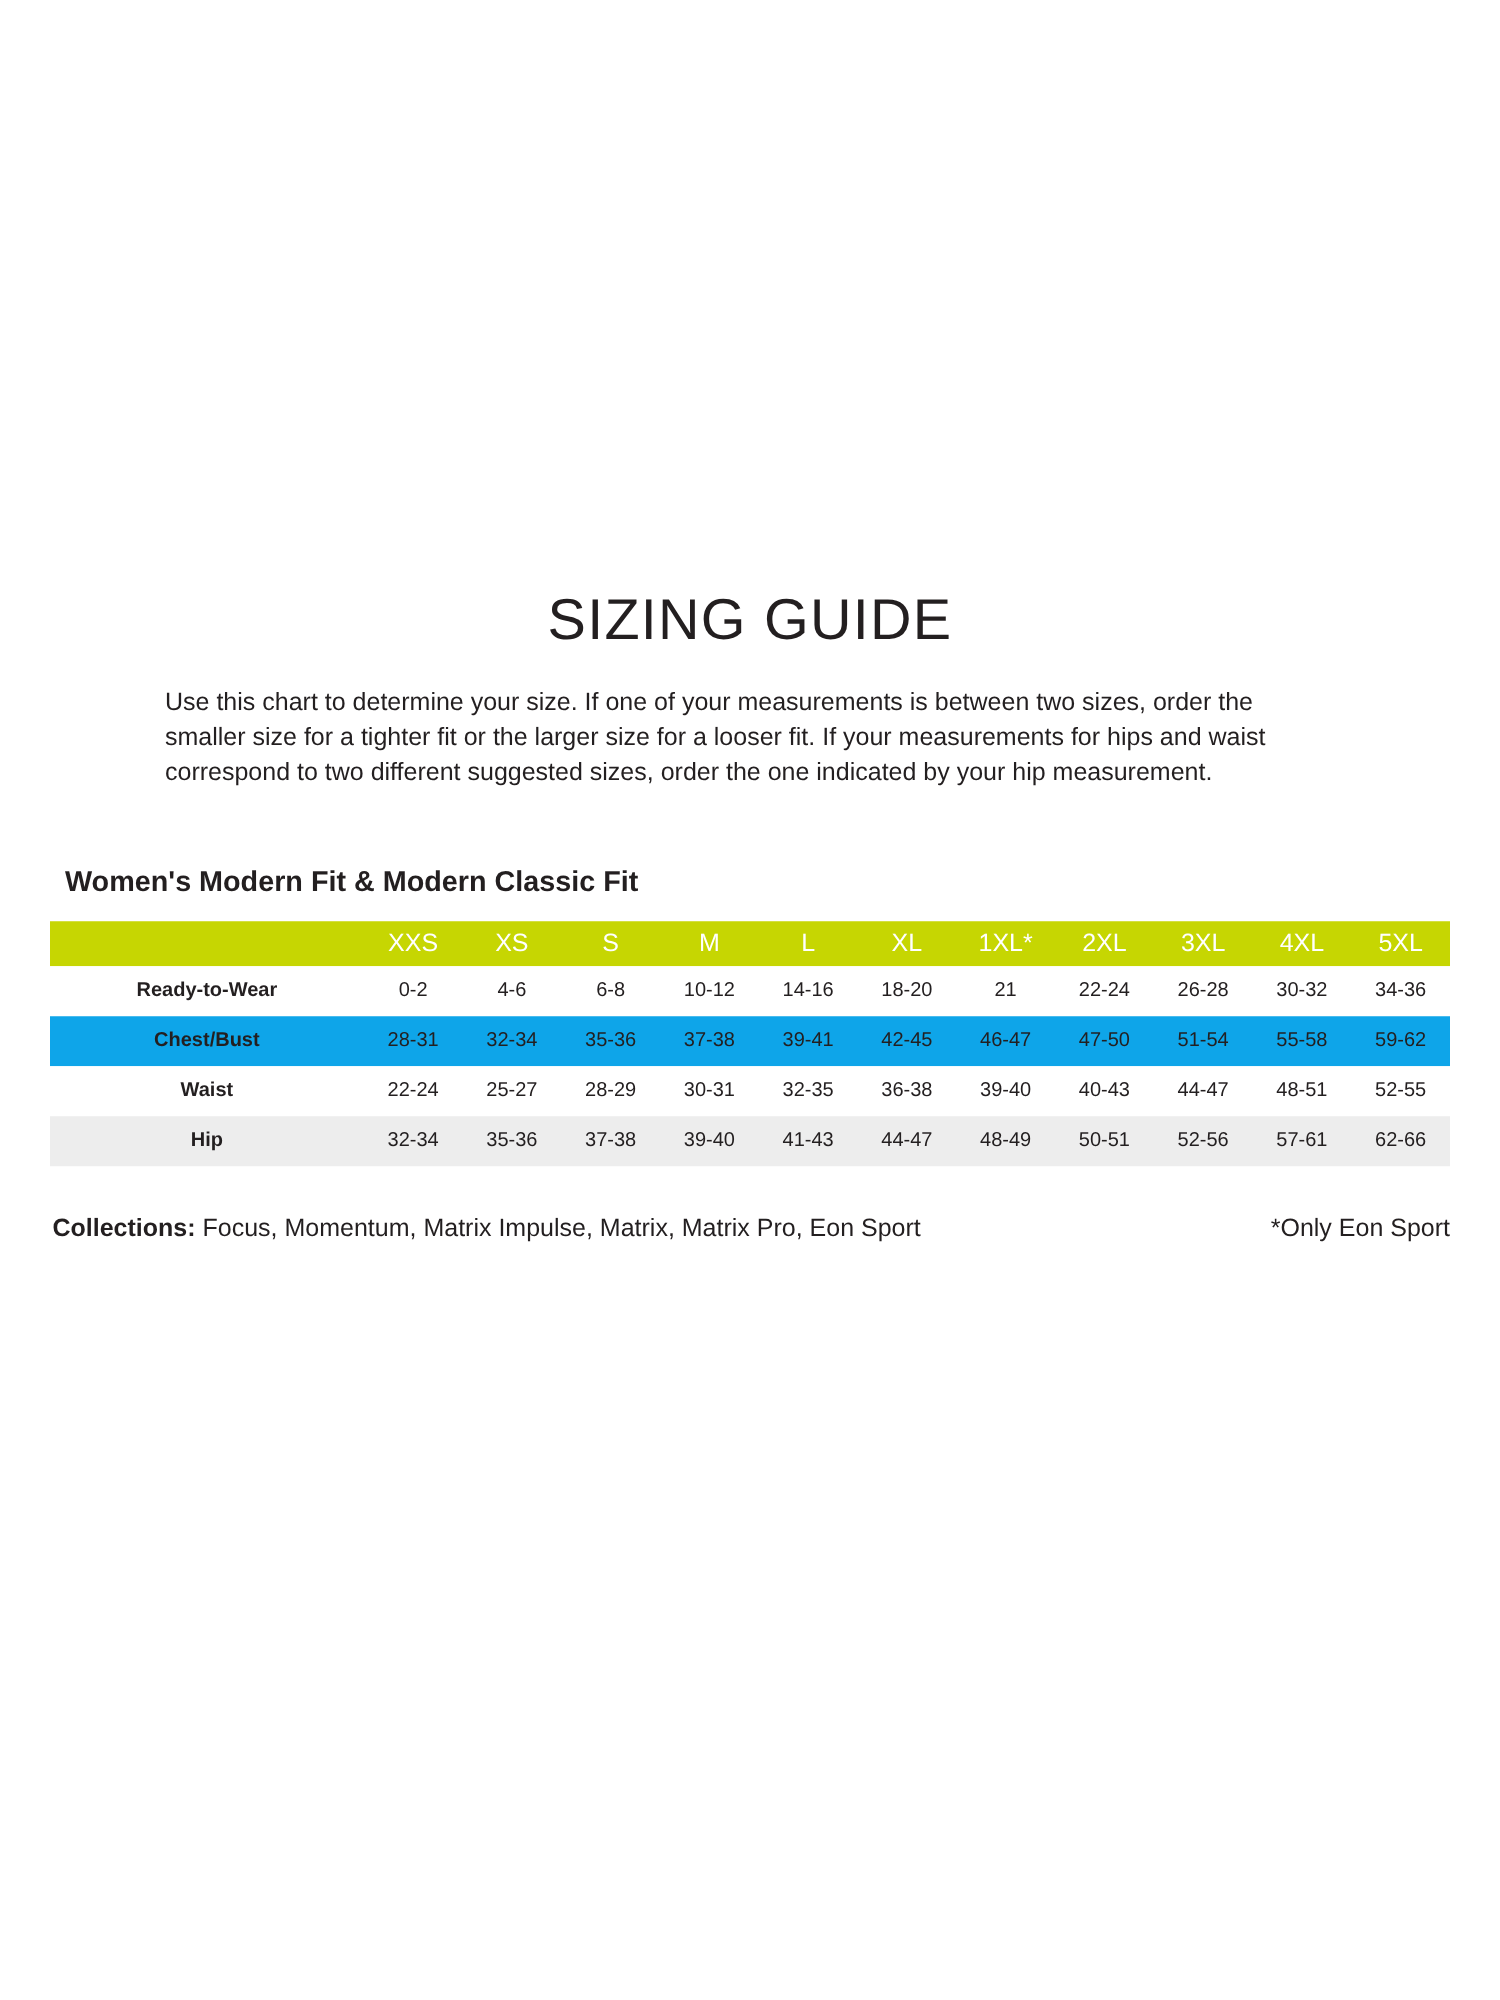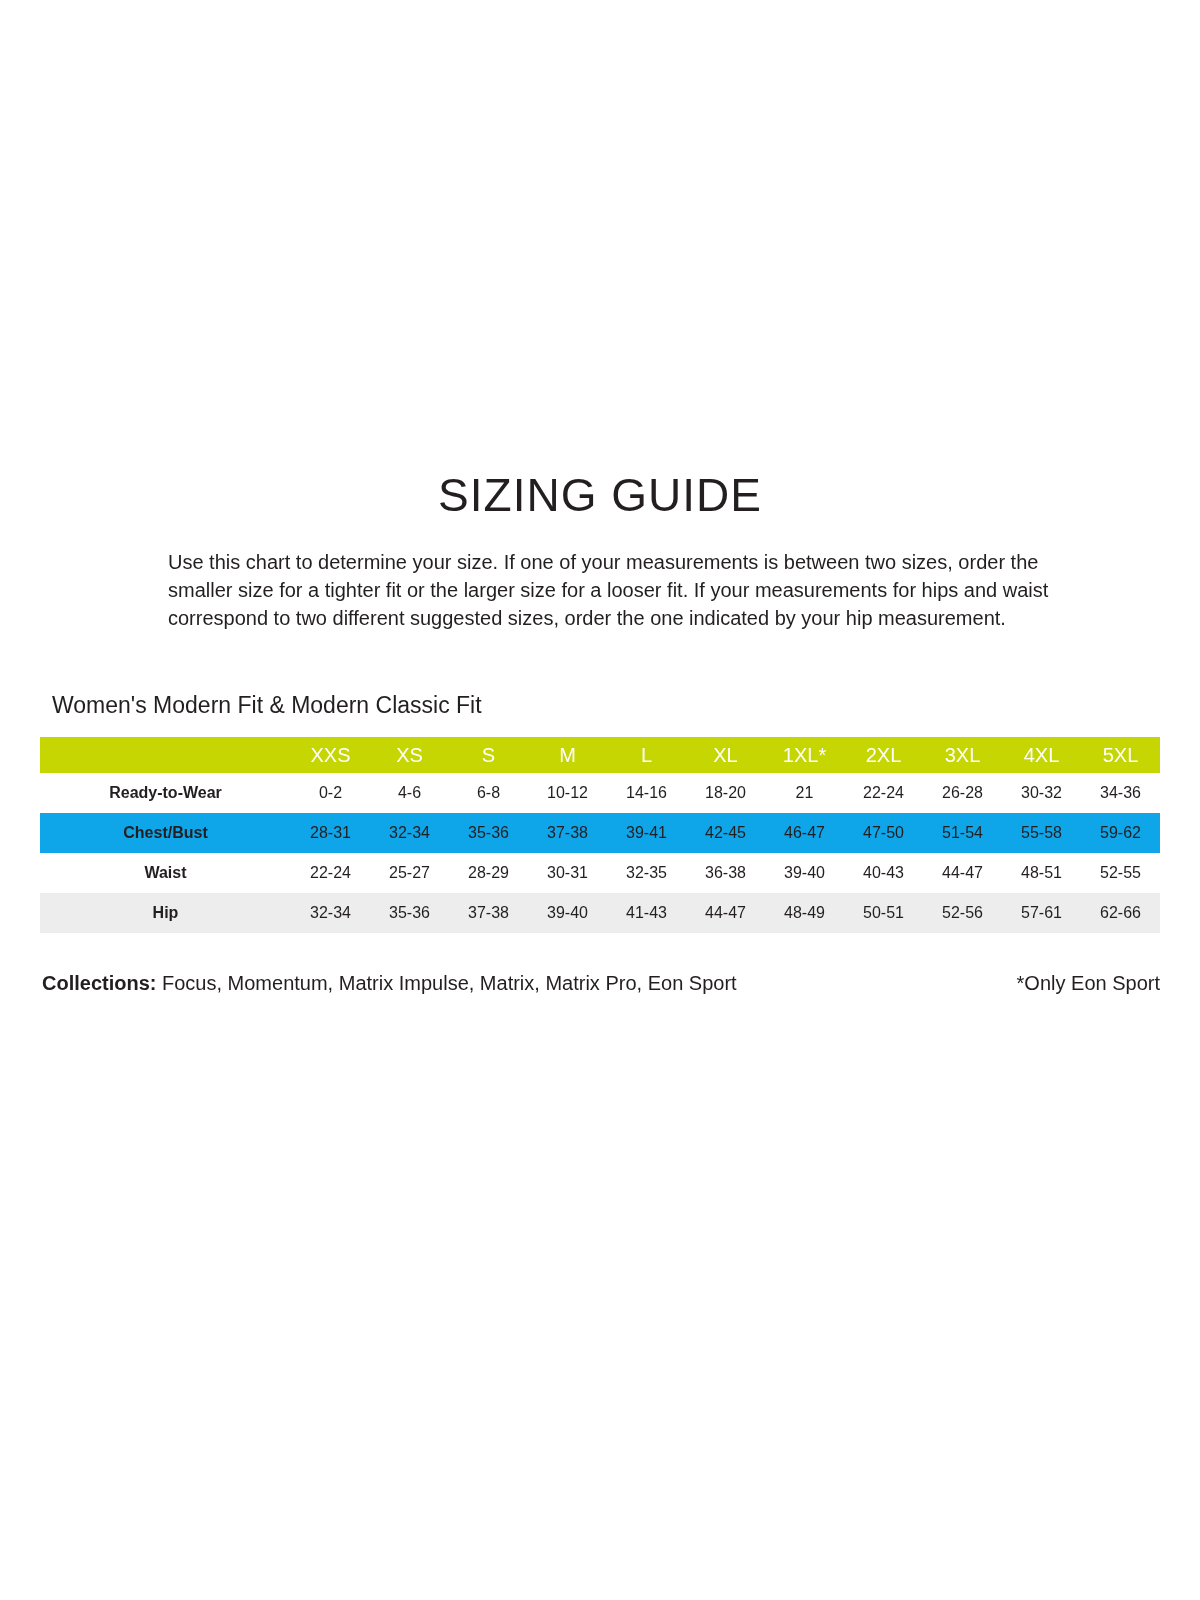--- a/index.html
+++ b/index.html
@@ -22,28 +22,27 @@
     letter-spacing: 1px;
     color: #231f20;
   }
 
   .intro {
     position: absolute;
     top: 548px; left: 132px; width: 918px;
     font-size: 20px;
     line-height: 28px;
     color: #231f20;
-    margin-left: 36px;
   }
 
   .section-title {
     position: absolute;
     top: 692px; left: 52px; width: 900px;
     font-size: 23px;
-    font-weight: 400;
+    font-weight: 700;
     color: #231f20;
   }
 
   .size-table {
     position: absolute;
     top: 737px; left: 40px; width: 1120px;
   }
   .t-row {
     display: grid;
     grid-template-columns: 251px repeat(11, 1fr);

